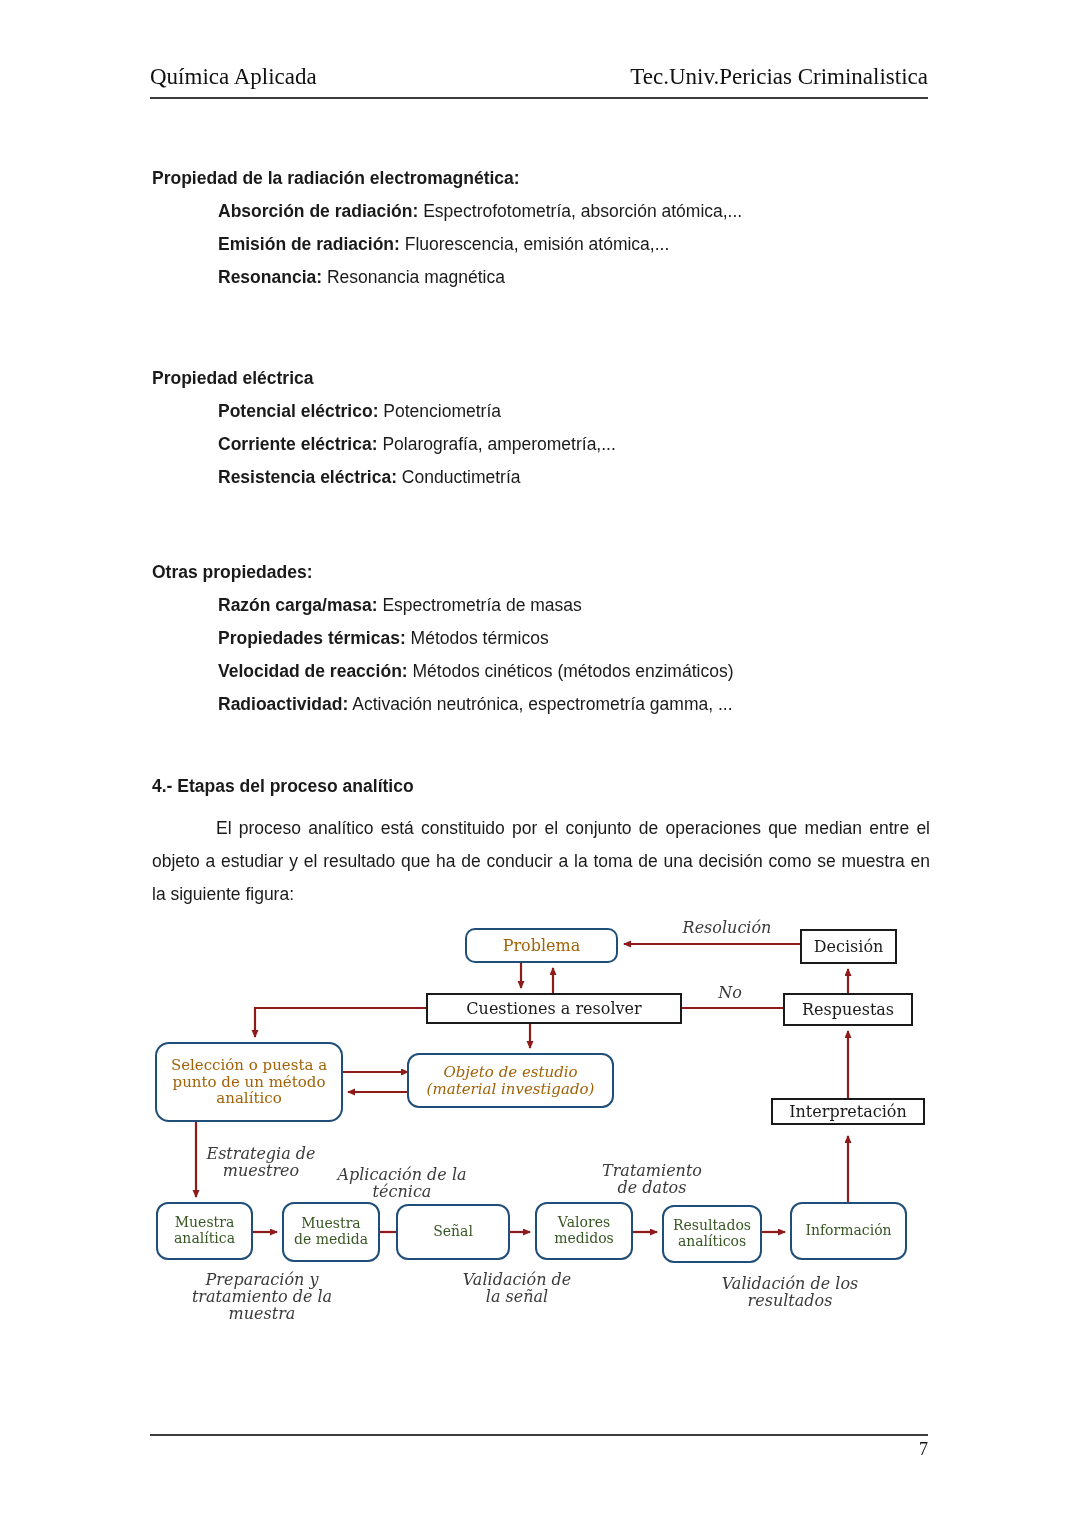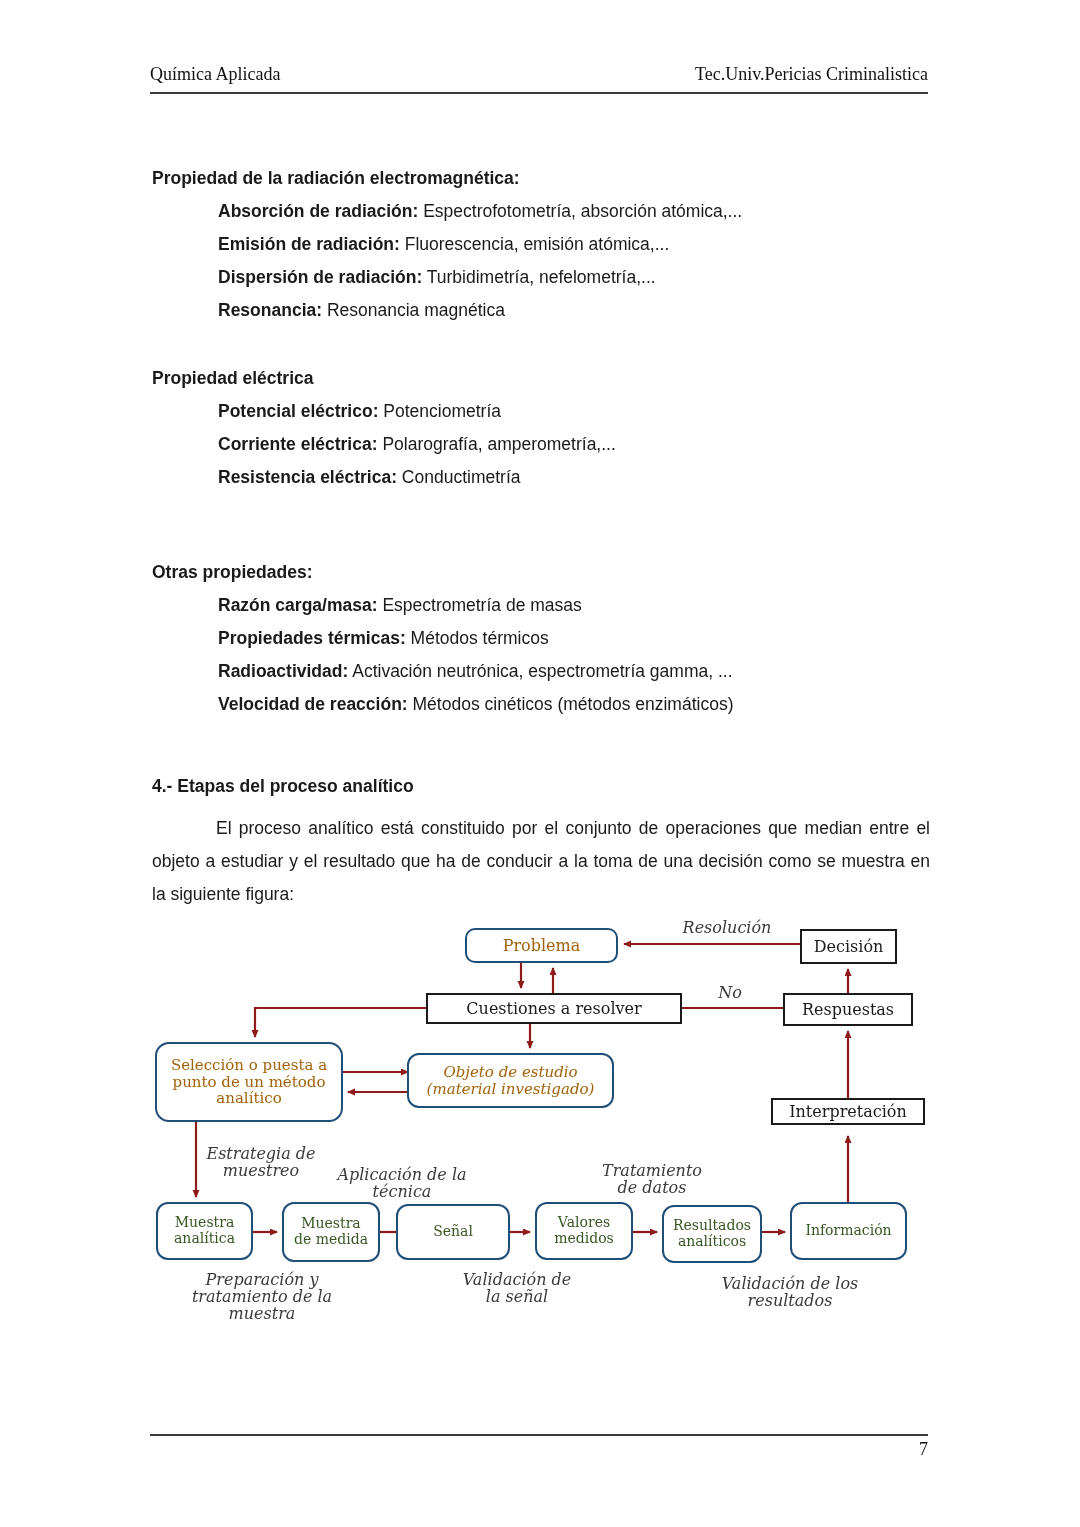--- a/index.html
+++ b/index.html
@@ -1,21 +1,21 @@
 <!DOCTYPE html>
 <html><head>
 <meta charset="utf-8">
 <style>
   html,body{margin:0;padding:0;background:#888;}
   .page{position:relative;width:1080px;height:1527px;background:#ffffff;overflow:hidden;
         font-family:"Liberation Sans",sans-serif;color:#1a1a1a;}
   
   .header{position:absolute;left:150px;right:152px;top:64px;display:flex;
           justify-content:space-between;align-items:flex-end;
-          font-family:"Liberation Serif",serif;font-size:18px;color:#111;
+          font-family:"Liberation Serif",serif;font-size:23px;color:#111;
           border-bottom:2px solid #3c3c3c;padding-bottom:7px;}
   .footer{position:absolute;left:150px;right:152px;top:1434px;
           border-top:2px solid #3c3c3c;text-align:right;
           font-family:"Liberation Serif",serif;font-size:18px;color:#111;padding-top:3px;}
   
   .sec{position:absolute;left:152px;width:778px;font-size:17.5px;line-height:33px;}
   .sec-title{font-weight:700;}
   .item{margin-left:66px;}
   .b{font-weight:700;}
   .para{text-align:justify;text-indent:64px;margin-top:9px;}
@@ -45,37 +45,36 @@
 
   <div class="header">
     <span>Química Aplicada</span>
     <span>Tec.Univ.Pericias Criminalistica</span>
   </div>
 
   <div class="sec" style="top:162px">
     <div class="sec-title">Propiedad de la radiación electromagnética:</div>
     <div class="item"><span class="b">Absorción de radiación:</span><span> Espectrofotometría, absorción atómica,...</span></div>
     <div class="item"><span class="b">Emisión de radiación:</span><span> Fluorescencia, emisión atómica,...</span></div>
-    <div class="item"><span class="b">Dispersión de radiación:</span><span> Turbidimetría, nefelometría,...</span></div>
     <div class="item"><span class="b">Resonancia:</span><span> Resonancia magnética</span></div>
   </div>
 
   <div class="sec" style="top:362px">
     <div class="sec-title">Propiedad eléctrica</div>
     <div class="item"><span class="b">Potencial eléctrico:</span><span> Potenciometría</span></div>
     <div class="item"><span class="b">Corriente eléctrica:</span><span> Polarografía, amperometría,...</span></div>
     <div class="item"><span class="b">Resistencia eléctrica:</span><span> Conductimetría</span></div>
   </div>
 
   <div class="sec" style="top:556px">
     <div class="sec-title">Otras propiedades:</div>
     <div class="item"><span class="b">Razón carga/masa:</span><span> Espectrometría de masas</span></div>
     <div class="item"><span class="b">Propiedades térmicas:</span><span> Métodos térmicos</span></div>
+    <div class="item"><span class="b">Velocidad de reacción:</span><span> Métodos cinéticos (métodos enzimáticos)</span></div>
     <div class="item"><span class="b">Radioactividad:</span><span> Activación neutrónica, espectrometría gamma, ...</span></div>
-    <div class="item"><span class="b">Velocidad de reacción:</span><span> Métodos cinéticos (métodos enzimáticos)</span></div>
   </div>
 
   <div class="sec" style="top:770px">
     <div class="sec-title">4.- Etapas del proceso analítico</div>
     <div class="para">El proceso analítico está constituido por el conjunto de operaciones que median entre el objeto a estudiar y el resultado que ha de conducir a la toma de una decisión como se muestra en la siguiente figura:</div>
   </div>
 
   <div class="diagram">
 
     <svg width="790" height="425" viewBox="0 0 790 425">

